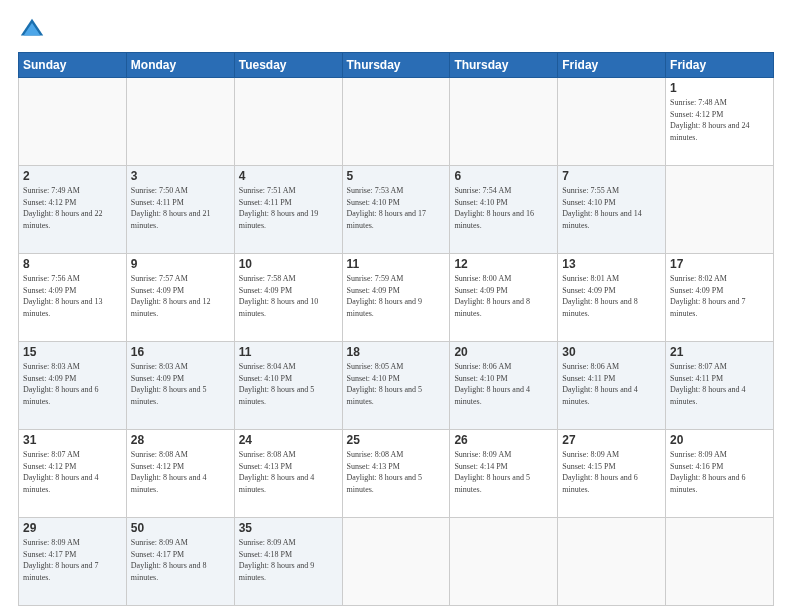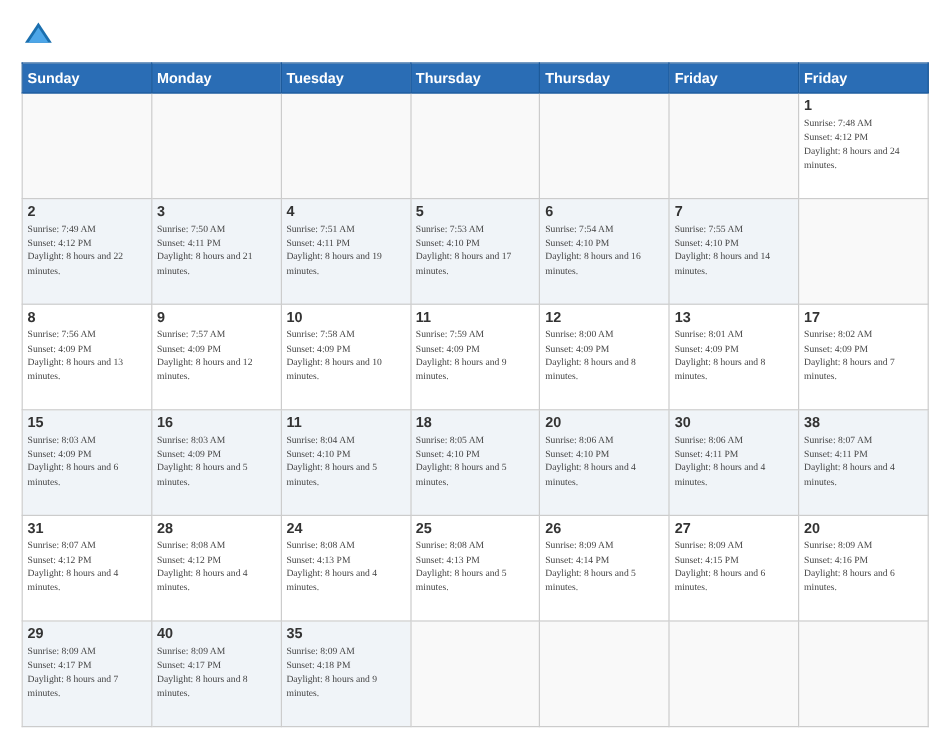--- a/index.html
+++ b/index.html
@@ -220,21 +220,21 @@
           </td>
           <td>
             <span class="day-num">20</span>
             <div class="day-info">Sunrise: 8:06 AM<br>Sunset: 4:10 PM<br>Daylight: 8 hours and 4 minutes.</div>
           </td>
           <td>
             <span class="day-num">30</span>
             <div class="day-info">Sunrise: 8:06 AM<br>Sunset: 4:11 PM<br>Daylight: 8 hours and 4 minutes.</div>
           </td>
           <td>
-            <span class="day-num">38</span>
+            <span class="day-num">21</span>
             <div class="day-info">Sunrise: 8:07 AM<br>Sunset: 4:11 PM<br>Daylight: 8 hours and 4 minutes.</div>
           </td>
         </tr>
         <tr>
           <td>
             <span class="day-num">31</span>
             <div class="day-info">Sunrise: 8:07 AM<br>Sunset: 4:12 PM<br>Daylight: 8 hours and 4 minutes.</div>
           </td>
           <td>
             <span class="day-num">28</span>
@@ -260,21 +260,21 @@
             <span class="day-num">20</span>
             <div class="day-info">Sunrise: 8:09 AM<br>Sunset: 4:16 PM<br>Daylight: 8 hours and 6 minutes.</div>
           </td>
         </tr>
         <tr>
           <td>
             <span class="day-num">29</span>
             <div class="day-info">Sunrise: 8:09 AM<br>Sunset: 4:17 PM<br>Daylight: 8 hours and 7 minutes.</div>
           </td>
           <td>
-            <span class="day-num">40</span>
+            <span class="day-num">50</span>
             <div class="day-info">Sunrise: 8:09 AM<br>Sunset: 4:17 PM<br>Daylight: 8 hours and 8 minutes.</div>
           </td>
           <td>
             <span class="day-num">35</span>
             <div class="day-info">Sunrise: 8:09 AM<br>Sunset: 4:18 PM<br>Daylight: 8 hours and 9 minutes.</div>
           </td>
           <td class="empty-cell"></td>
           <td class="empty-cell"></td>
           <td class="empty-cell"></td>
           <td class="empty-cell"></td>

